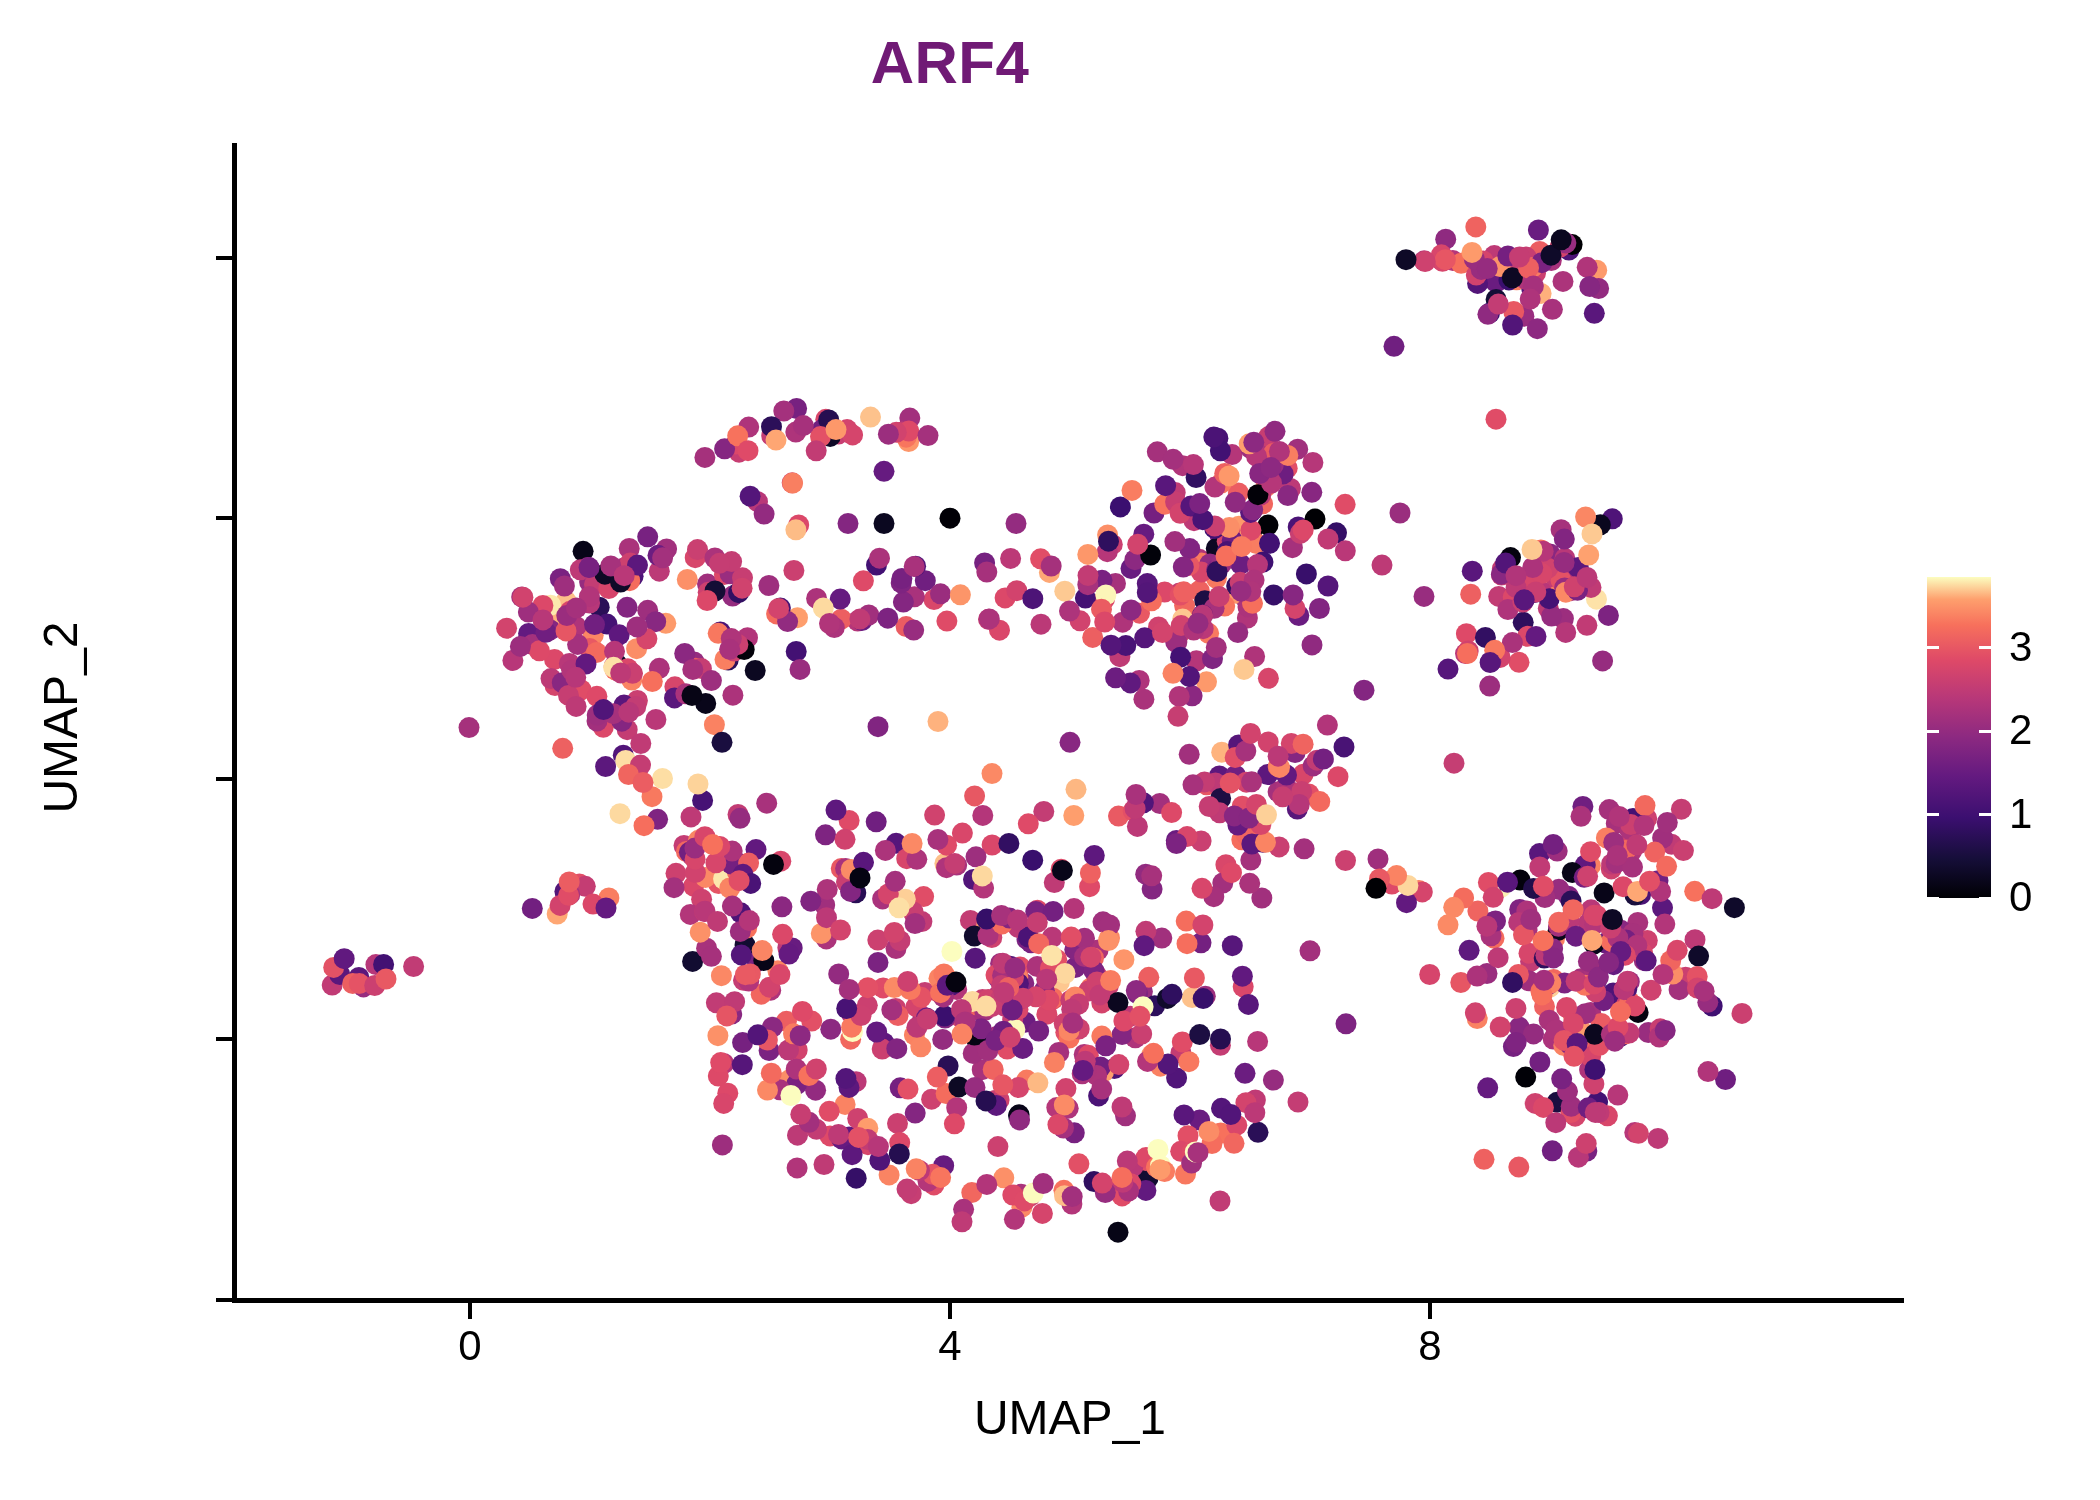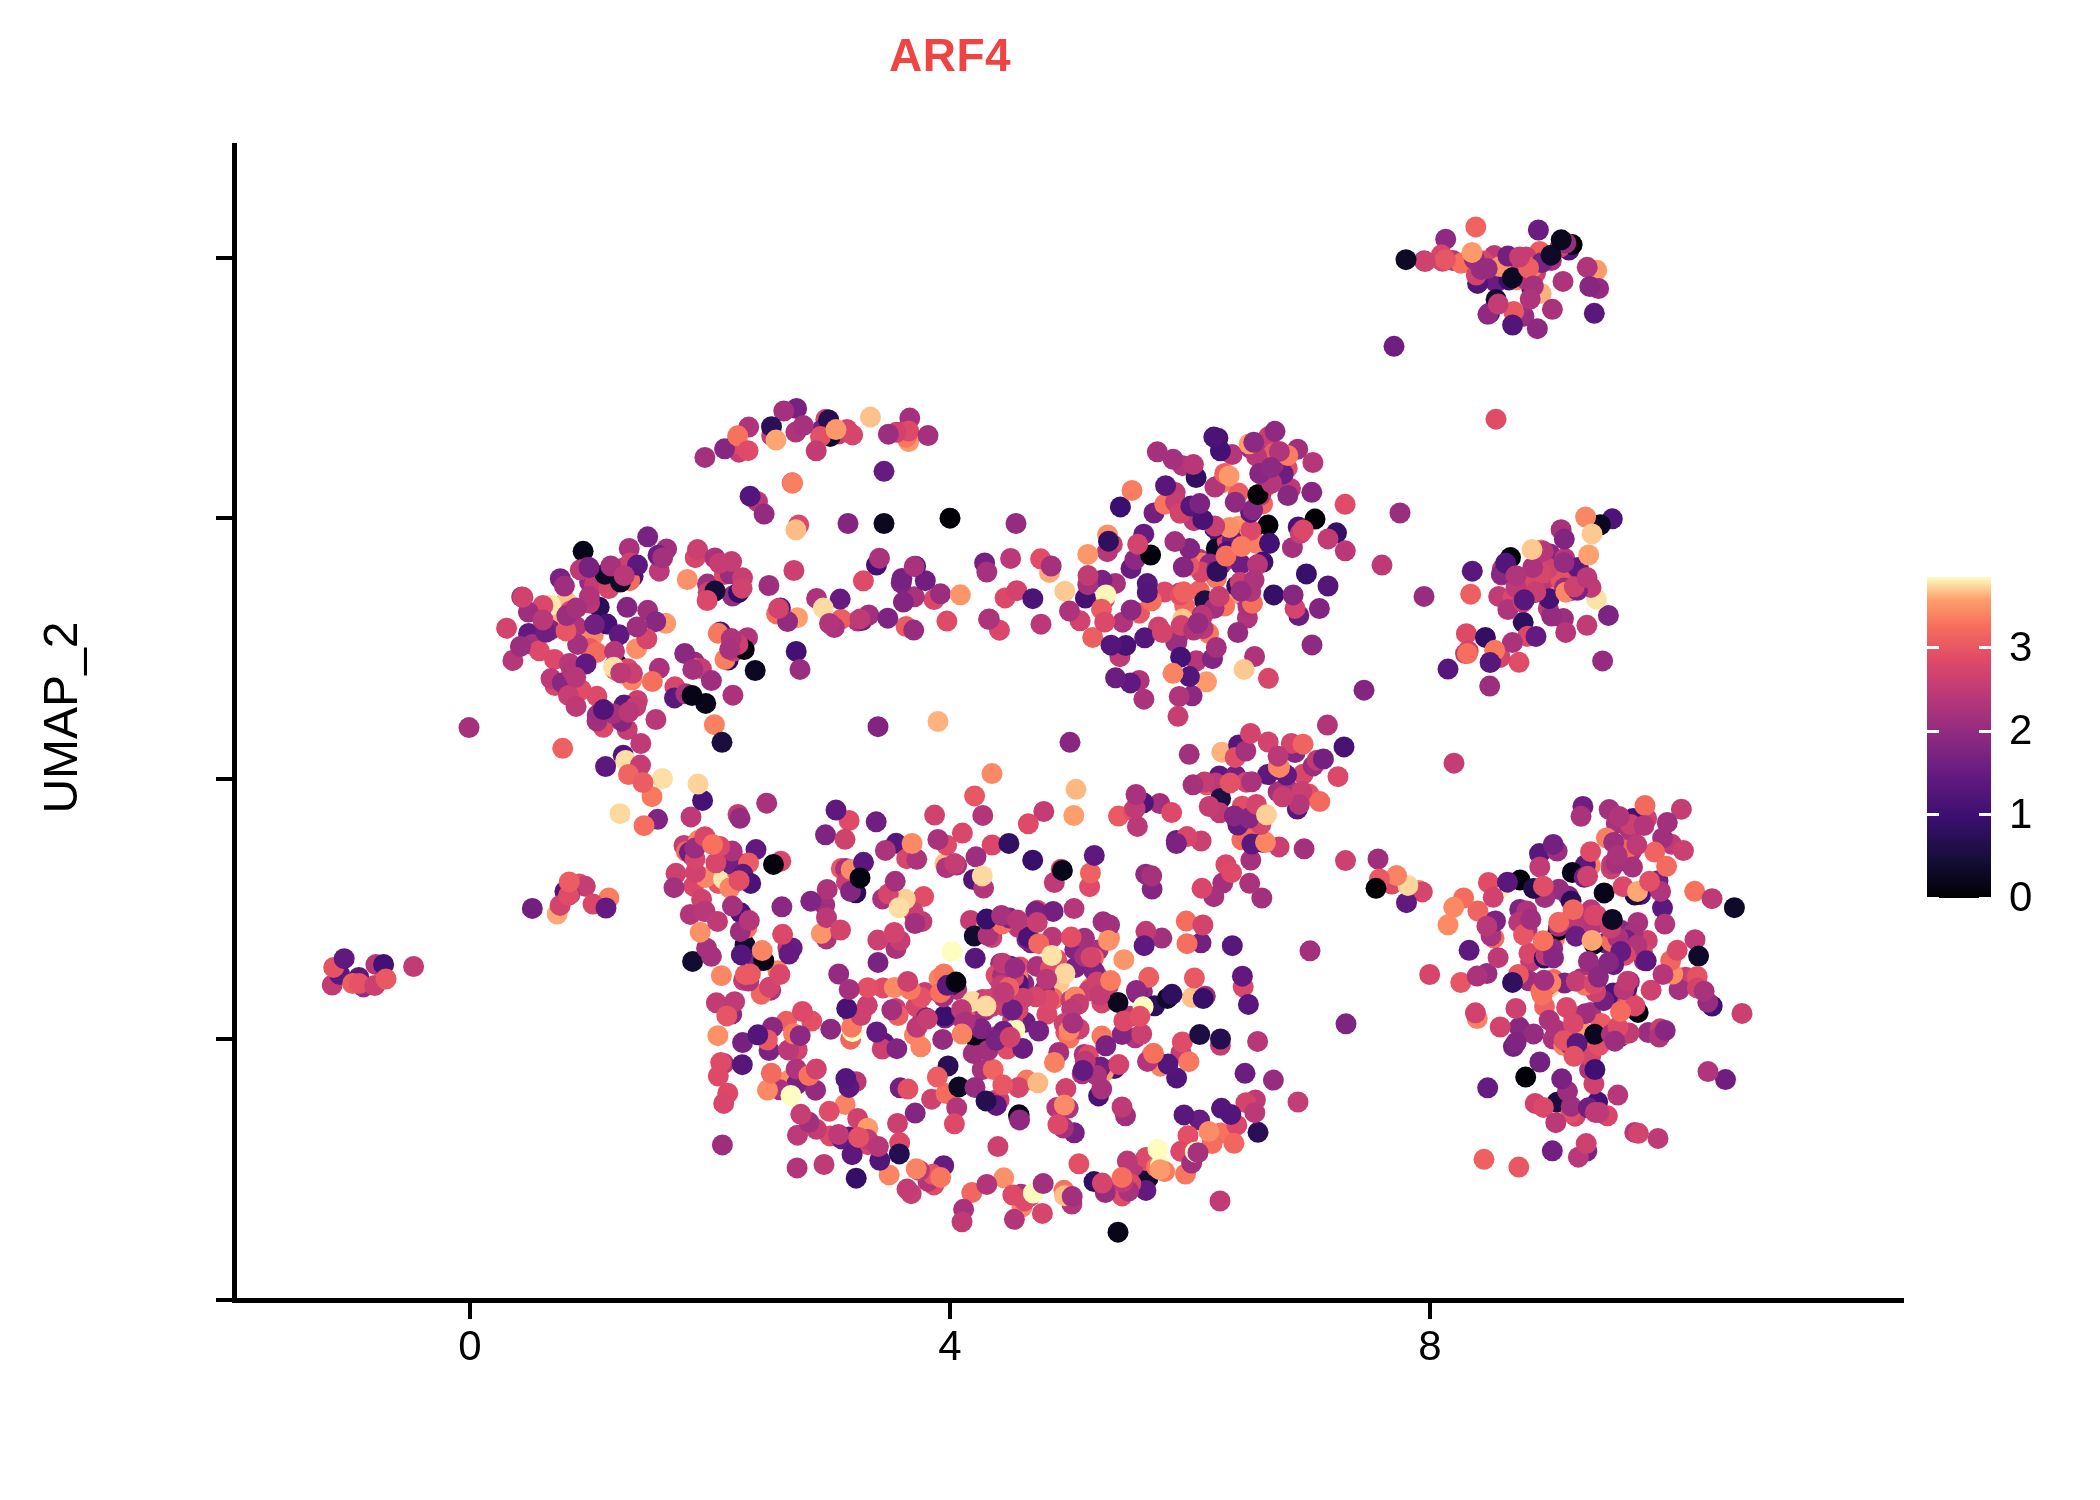--- a/index.html
+++ b/index.html
@@ -15,23 +15,23 @@
     font-family: "Liberation Sans", sans-serif;
     overflow: hidden;
   }
   
   #plot-title {
     position: absolute;
     left: 0;
     top: 28px;
     width: 1900px;
     text-align: center;
-    font-size: 46px;
+    font-size: 60px;
     font-weight: bold;
-    color: #ef4444;
+    color: #701a75;
     letter-spacing: 0.5px;
   }
   
   #panel {
     position: absolute;
     left: 236px;
     top: 143px;
     width: 1668px;
     height: 1157px;
     background: #ffffff;
@@ -1671,20 +1671,21 @@
       <div class="y-tick-mark" style="top: 516.243px;"></div>
       <div class="y-tick-mark" style="top: 255.658px;"></div>
       <div class="x-tick-mark" style="left: 468px;"></div>
       <div class="x-tick-label" style="left: 410px;">0</div>
       <div class="x-tick-mark" style="left: 948px;"></div>
       <div class="x-tick-label" style="left: 890px;">4</div>
       <div class="x-tick-mark" style="left: 1428px;"></div>
       <div class="x-tick-label" style="left: 1370px;">8</div>
     </div>
 
+  <div id="x-axis-title">UMAP_1</div>
   <div id="y-axis-title">UMAP_2</div>
 
   <div id="legend">
     <div id="colorbar" style="background: linear-gradient(to top, rgb(0, 0, 4) 0%, rgb(21, 14, 56) 12%, rgb(59, 15, 112) 25%, rgb(100, 26, 128) 38%, rgb(140, 41, 129) 50%, rgb(183, 55, 121) 62%, rgb(222, 73, 104) 74%, rgb(247, 112, 92) 85%, rgb(254, 159, 109) 93%, rgb(252, 253, 191) 100%);"></div>
     <div id="legend-marks">
         <div class="cb-tick left" style="top: 319.5px;"></div>
         <div class="cb-tick right" style="top: 319.5px;"></div>
         <div class="cb-label" style="top: 299px;">0</div>
         <div class="cb-tick left" style="top: 236.123px;"></div>
         <div class="cb-tick right" style="top: 236.123px;"></div>

